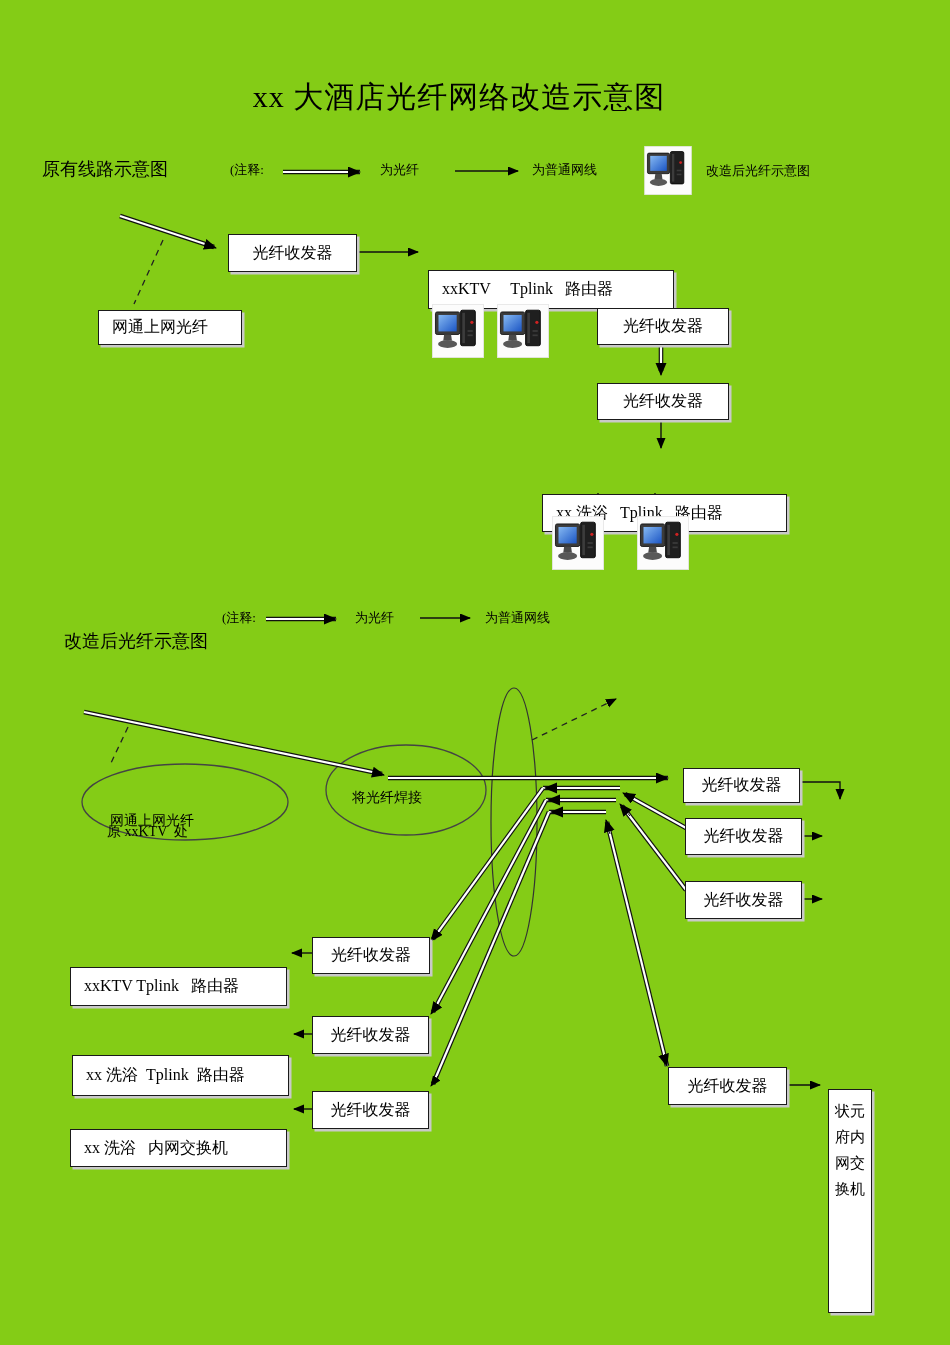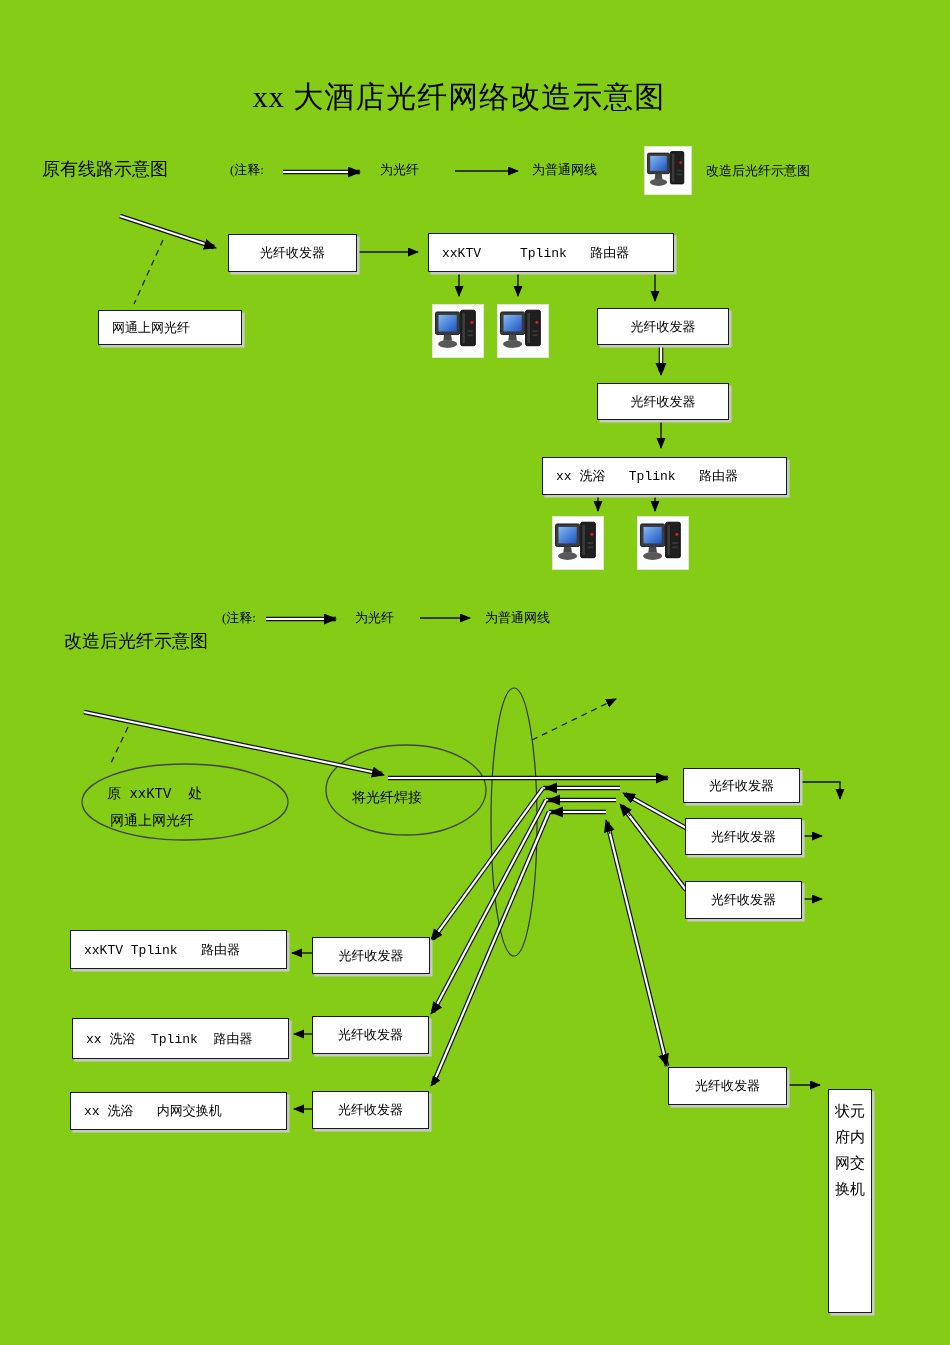--- a/index.html
+++ b/index.html
@@ -4,24 +4,24 @@
 <style>
   html,body{margin:0;padding:0;background:#fff;}
   #page{position:relative;width:950px;height:1345px;background:#84cc16;overflow:hidden;
         font-family:"Liberation Serif", serif;color:#000;}
   #lines{position:absolute;left:0;top:0;z-index:1;}
   .txt{position:absolute;white-space:pre;z-index:3;line-height:1.25;}
   .title{font-size:30px;letter-spacing:1px;text-align:center;left:0;width:950px;transform:translateX(-16px);}
   .hdr{font-size:18px;}
   .leg{font-size:13px;font-family:"Liberation Serif", serif;}
   .box{position:absolute;background:#fff;border:1.6px solid #1a1a1a;box-shadow:2.5px 2.5px 0 #c9c9c9;
-       z-index:2;display:flex;align-items:center;font-size:13px;}
+       z-index:2;display:flex;align-items:center;font-size:16px;}
   .box .lbl{white-space:pre;padding-left:13px;}
   .box.center .lbl{padding-left:0;width:100%;text-align:center;}
-  .sans{font-family:Liberation Mono, monospace;}
+  .sans{font-family:Liberation Serif, serif;margin-top:37px;}
   .vbox{position:absolute;background:#fff;border:1.6px solid #1a1a1a;box-shadow:2.5px 2.5px 0 #c9c9c9;
         z-index:2;font-size:15px;line-height:26px;text-align:center;word-break:break-all;
         padding-top:8px;box-sizing:border-box;}
   .notebox{position:absolute;background:#fff;border:1px solid #cfcfcf;z-index:2;
            display:flex;align-items:center;font-size:14px;}
   .notebox .lbl{white-space:pre;padding-left:14px;}
   .pc{position:absolute;z-index:3;}
   .ell-label{font-size:14px;}
 </style>
 </head>

